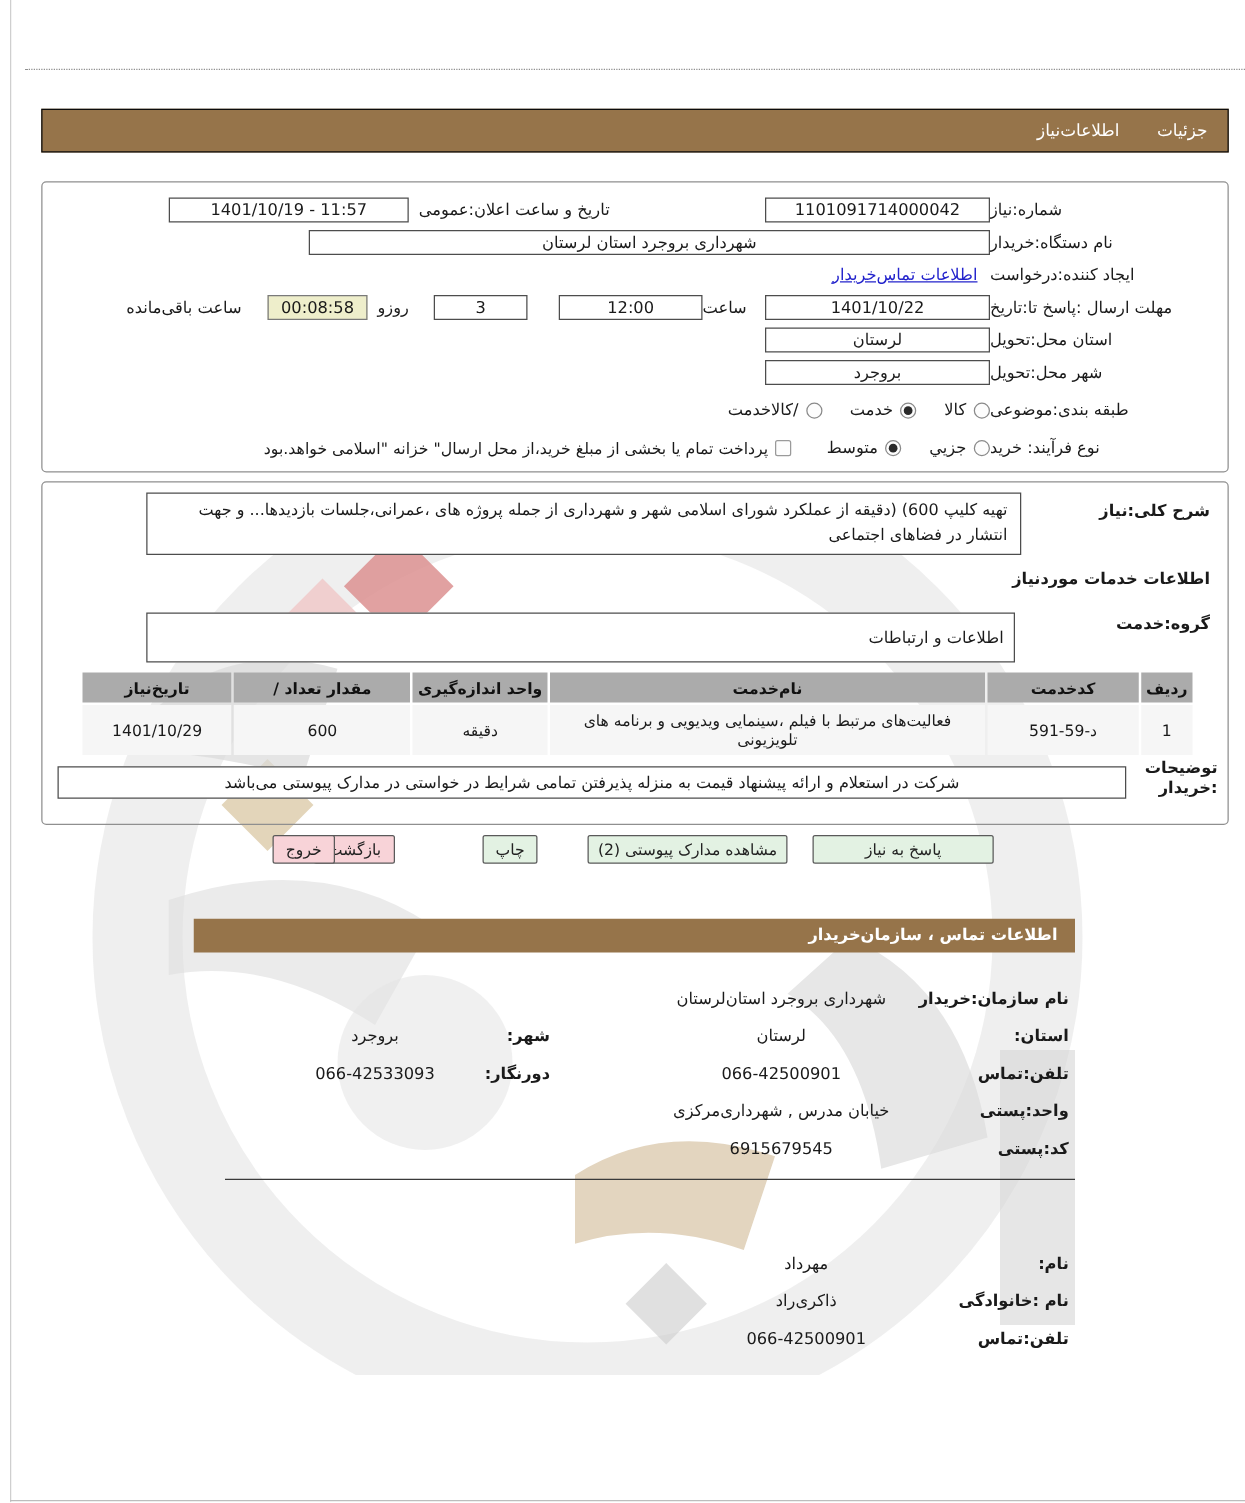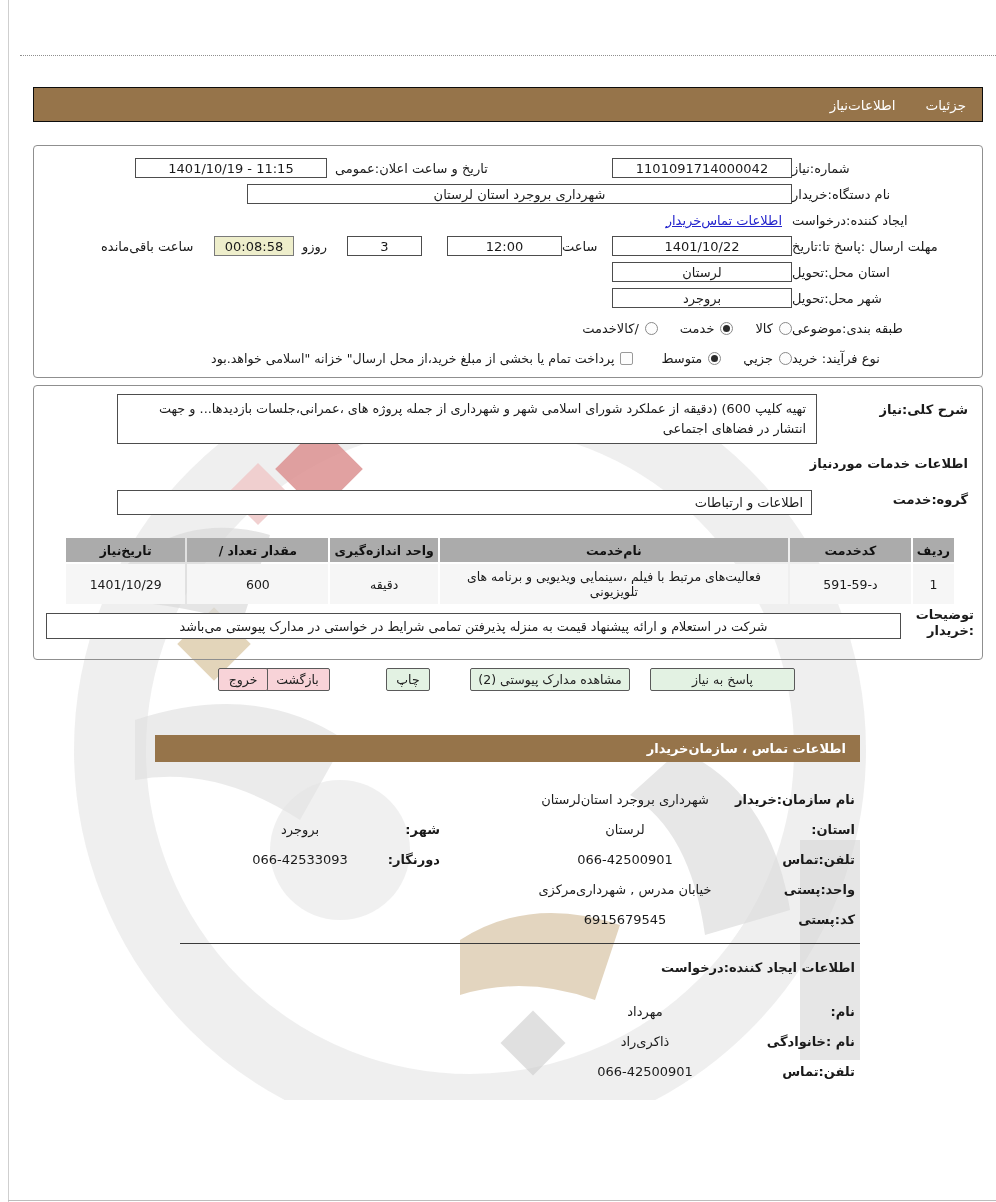--- a/index.html
+++ b/index.html
@@ -33,40 +33,40 @@
   .radio { width:13px; height:13px; border-radius:50%; border:1px solid #8a8a8a; background:#fdfdfd; flex:0 0 auto; }
   .radio.checked::after { content:''; display:block; width:7px; height:7px; margin:2px; border-radius:50%; background:#2a2a2a; }
   .rlabel { margin-right:6px; white-space:nowrap; }
   .checkbox { width:13px; height:13px; border:1px solid #9a9a9a; border-radius:2px; background:#fdfdfd; flex:0 0 auto; }
 
   .desc-label { position:absolute; right:14px; top:16px; font-weight:bold; white-space:nowrap; }
   .desc-box { position:absolute; left:83px; width:700px; top:8px; height:50px; border:1px solid #4d4d4d; background:#fff;
               font-size:12.8px; text-align:right; padding:4px 10px; line-height:1.55; overflow:hidden; }
   .services-header { position:absolute; right:14px; top:70px; font-weight:bold; white-space:nowrap; }
   .group-label { position:absolute; right:14px; top:106px; font-weight:bold; white-space:nowrap; }
-  .group-box { position:absolute; left:83px; width:695px; top:104px; height:25px; border:1px solid #4d4d4d; background:#fff;
+  .group-box { position:absolute; left:83px; width:695px; top:104px; height:40px; border:1px solid #4d4d4d; background:#fff;
                display:flex; align-items:center; justify-content:flex-start; padding-right:8px; font-size:13px; }
 
   table.svc { position:absolute; left:30px; top:150px; width:892px; border-collapse:separate; border-spacing:2px; z-index:1; }
   table.svc th { background:#ababab; color:#111; font-weight:bold; font-size:12.5px; height:24px; padding:1px 4px; white-space:nowrap; }
   table.svc td { background:#f6f6f6; font-size:12.5px; text-align:center; padding:3px 4px; height:40px; }
   .col-row{width:32px;} .col-code{width:125px;} .col-name{width:368px;} .col-unit{width:100px;} .col-qty{width:145px;} .col-date{width:122px;}
 
   .remarks-label { position:absolute; right:8px; top:221px; font-weight:bold; text-align:right; line-height:1.25; white-space:nowrap; }
   .remarks-box { position:absolute; left:12px; width:855px; top:227px; height:26px; border:1px solid #4d4d4d; background:#fff;
                  display:flex; align-items:center; justify-content:center; font-size:12.8px; white-space:nowrap; overflow:hidden; }
 
   .btn { position:absolute; top:668px; height:23px; border:1px solid #5a5a5a; border-radius:2px; font-family:"DejaVu Sans",sans-serif;
          font-size:12.5px; color:#222; cursor:pointer; z-index:1; padding:0 6px; white-space:nowrap; }
   .btn.green { background:#e3f2e3; }
   .btn.pink  { background:#f8d3d8; }
   .btn-reply { right:201px; width:145px; }
   .btn-attach{ right:366px; width:160px; }
   .btn-print { right:566px; width:44px; }
-  .btn-back  { right:666px; width:65px; }
+  .btn-back  { right:680px; width:65px; }
   .btn-exit  { right:728px; width:50px; }
 
   .bar2 { position:absolute; left:155px; top:735px; width:705px; height:27px; background:#96744a; color:#fff; z-index:1;
           display:flex; align-items:center; padding-right:14px; font-size:13px; font-weight:600; }
 
   .crow { position:absolute; right:141px; width:714px; height:22px; display:flex; align-items:center; z-index:1; }
   .c-label1 { width:130px; font-weight:bold; text-align:right; white-space:nowrap; }
   .c-val1   { width:200px; text-align:center; white-space:nowrap; }
   .c-gap    { width:85px; }
   .c-label2 { width:75px; font-weight:bold; text-align:right; white-space:nowrap; }
@@ -103,21 +103,21 @@
     <span class="tab">جزئیات</span>
     <span class="tab">اطلاعات‌نیاز</span>
   </div>
 
   <div class="panel panel1">
 
     <div class="frow" style="top:11px;">
       <span class="flabel w178">شماره:نیاز</span>
       <span class="field ltr" style="width:180px;">1101091714000042</span>
       <span class="flabel w172" style="margin-right:105px;">تاریخ و ساعت اعلان:عمومی</span>
-      <span class="field ltr" style="width:192px; margin-right:8px;">1401/10/19 - 11:15</span>
+      <span class="field ltr" style="width:192px; margin-right:8px;">1401/10/19 - 11:57</span>
     </div>
 
     <div class="frow" style="top:37px;">
       <span class="flabel w178">نام دستگاه:خریدار</span>
       <span class="field" style="width:545px;">شهرداری بروجرد استان لرستان</span>
     </div>
 
     <div class="frow" style="top:63px;">
       <span class="flabel w178">ایجاد کننده:درخواست</span>
       <span class="link" style="margin-right:10px;">اطلاعات تماس‌خریدار</span>
@@ -236,21 +236,20 @@
     <span class="c-label1">واحد:پستی</span>
     <span class="c-val1">خیابان مدرس , شهرداری‌مرکزی</span>
   </div>
   <div class="crow" style="top:908px;">
     <span class="c-label1">کد:پستی</span>
     <span class="c-val1 ltr">6915679545</span>
   </div>
 
   <div class="divider"></div>
 
-  <div class="req-title">اطلاعات ایجاد کننده:درخواست</div>
 
   <div class="crow" style="top:1000px;">
     <span class="c-label1">نام:</span>
     <span class="c-val-sm">مهرداد</span>
   </div>
   <div class="crow" style="top:1030px;">
     <span class="c-label1">نام :خانوادگی</span>
     <span class="c-val-sm">ذاکری‌راد</span>
   </div>
   <div class="crow" style="top:1060px;">

